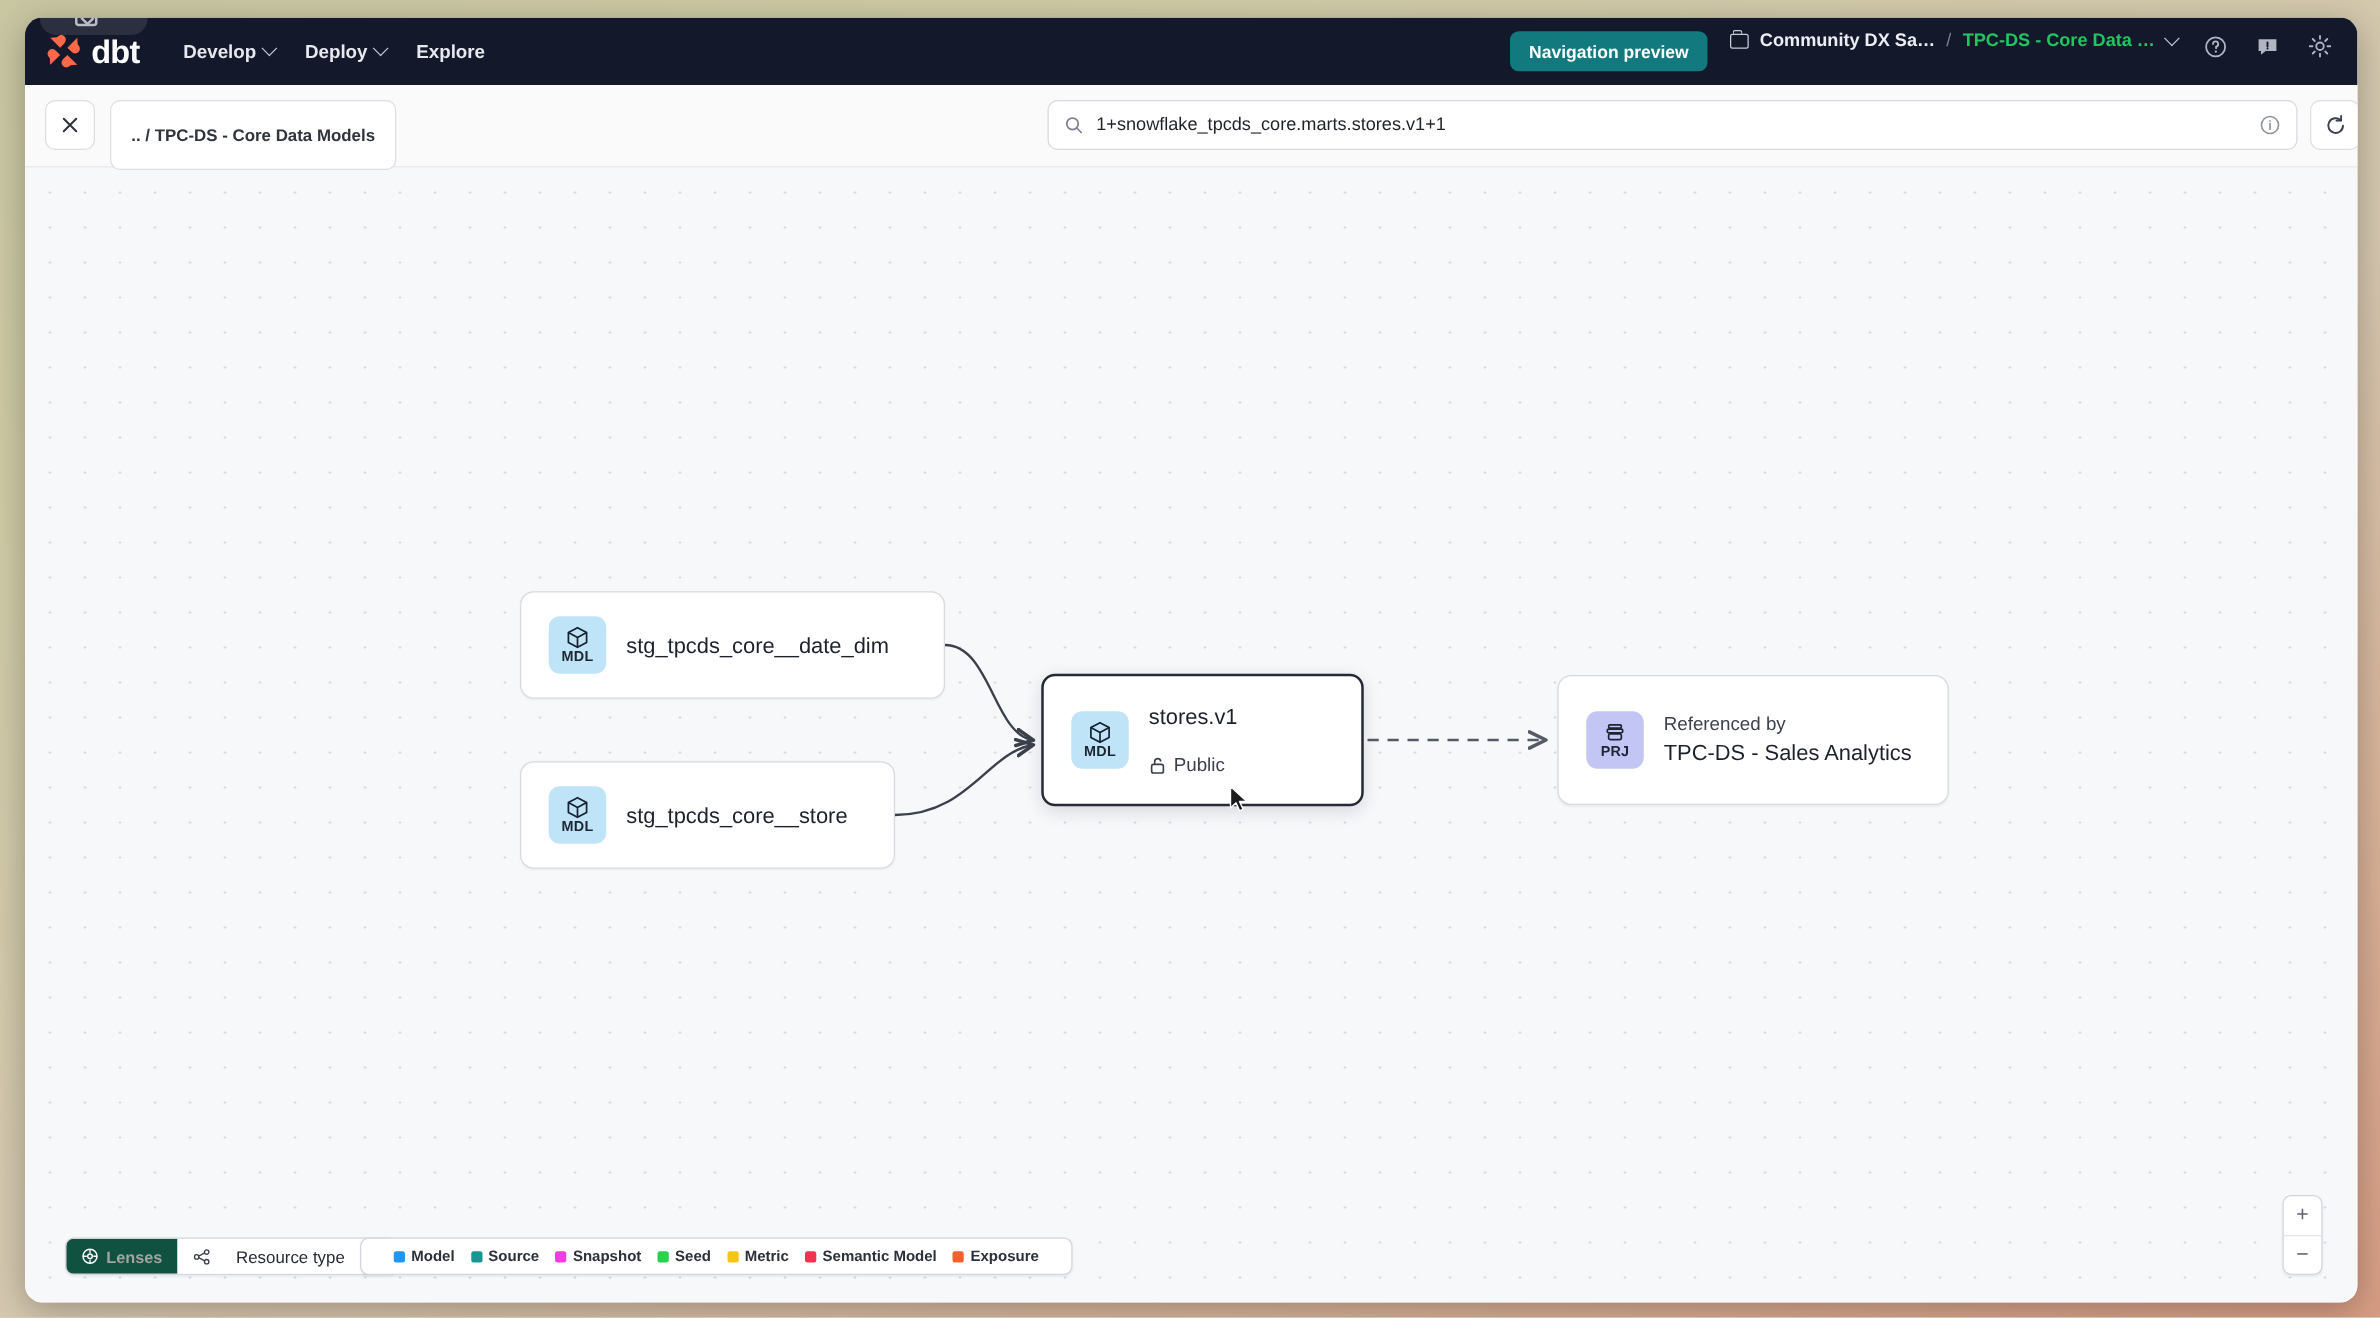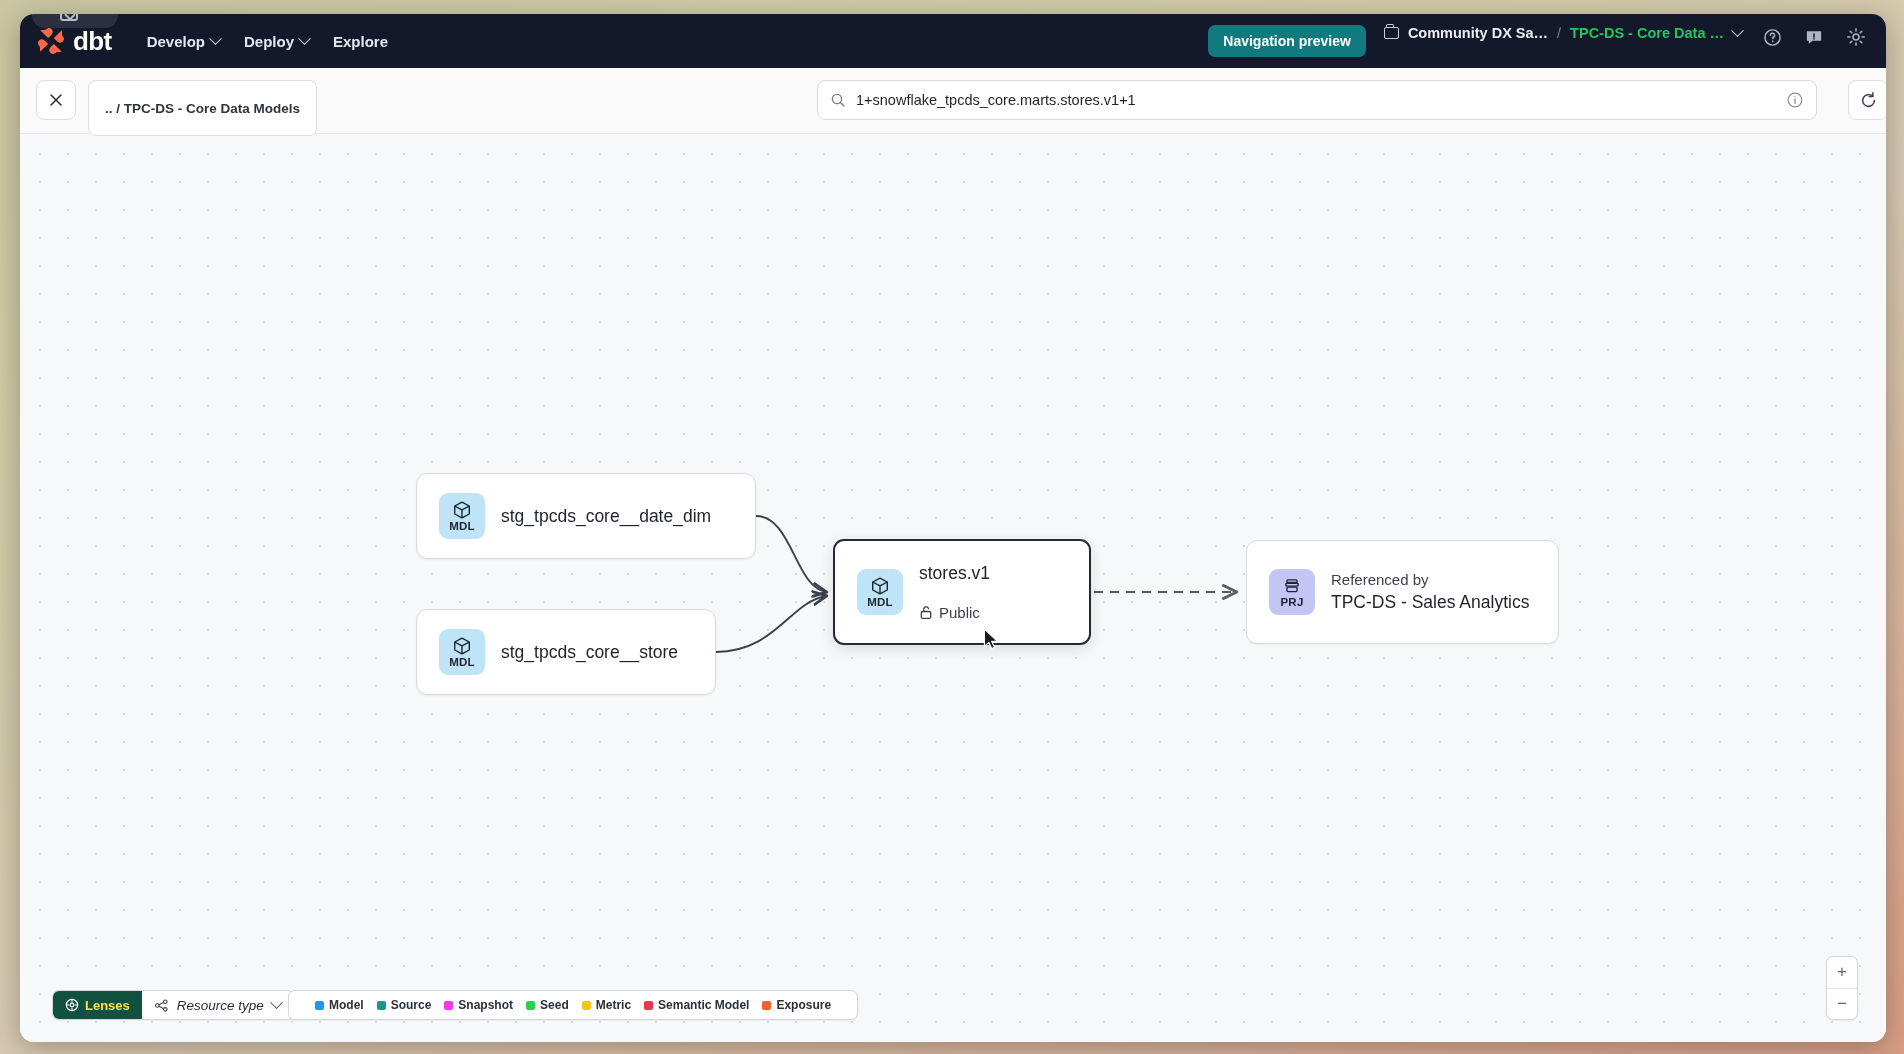--- a/index.html
+++ b/index.html
@@ -81,21 +81,21 @@
     border:1px solid #dcdee3; border-radius:8px; background:#fff;
     display:flex;align-items:center;justify-content:center;cursor:pointer;
   }
   .tb-crumb {
     position:absolute; left:68px; top:12px; height:56px;
     border:1px solid #dcdee3; border-radius:8px; background:#fff;
     display:flex;align-items:center; padding:0 16px;
     font-size:13.5px; font-weight:600; color:#30343d; cursor:pointer; white-space:nowrap;
   }
   .tb-search {
-    position:absolute; left:797px; top:12px; width:1000px; height:40px;
+    position:absolute; left:818px; top:12px; width:1000px; height:40px;
     border:1px solid #d7d9df; border-radius:8px; background:#fff;
     display:flex;align-items:center; padding:0 12px; gap:10px;
   }
   .tb-search input {
     flex:1; border:none; outline:none; font-size:14.5px; color:#1f2229;
     font-family:"Liberation Sans", sans-serif; background:transparent;
   }
   .tb-refresh{
     position:absolute; left:1828px; top:12px; width:40px;height:40px;
     border:1px solid #dcdee3;border-radius:8px;background:#fff;
@@ -136,26 +136,26 @@
   .node-kicker { font-size:15px; color:#3c414c; }
   .node-col { display:flex; flex-direction:column; justify-content:center; }
   
   .lenses-group {
     position:absolute; left:32px; bottom:22px; height:30px;
     display:flex; border-radius:7px; overflow:hidden;
     border:1px solid #d3d6dc; background:#fff;
     box-shadow:0 1px 2px rgba(16,24,40,.06);
   }
   .lenses-btn {
-    background:#11513f; color:#fde047; font-size:13px; font-weight:600;
+    background:#11513f; color:#a3a3a3; font-size:13px; font-weight:600;
     display:flex;align-items:center;gap:6px; padding:12px 12px; cursor:pointer;
   }
   .restype-btn {
     background:#fff; color:#272b34; font-size:13.5px;
-    display:flex;align-items:center;gap:8px; padding:0 12px; cursor:pointer;font-style:italic;
+    display:flex;align-items:center;gap:20px; padding:0 12px; cursor:pointer;
   }
   .legend {
     position:absolute; left:268px; bottom:22px; height:30px;
     background:#fff; border:1px solid #d3d6dc; border-radius:7px;
     display:flex; align-items:center; gap:13px; padding:0 26px;
     box-shadow:0 1px 2px rgba(16,24,40,.06);
   }
   .leg { display:flex;align-items:center;gap:5px; font-size:12px; font-weight:600; color:#2b3039; white-space:nowrap;}
   .leg i { width:9px;height:9px;border-radius:2px;display:block; }
   .zoomctl {

